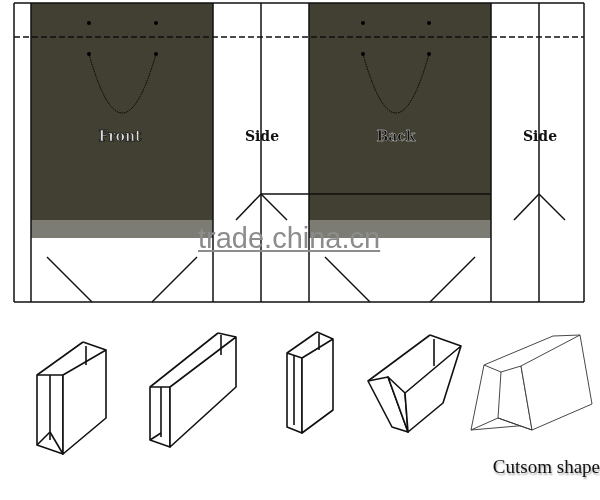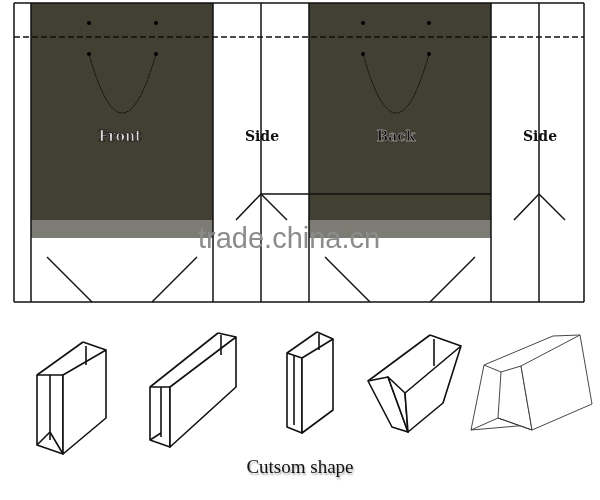--- a/index.html
+++ b/index.html
@@ -1,20 +1,20 @@
 <!DOCTYPE html>
 <html><head>
 <meta charset="utf-8">
 <style>
   html,body{margin:0;padding:0;background:#ffffff;}
   body{width:600px;height:500px;position:relative;overflow:hidden;font-family:"Liberation Serif",serif;}
   svg{position:absolute;left:0;top:0;}
   .panel-label{font-family:"DejaVu Serif","Liberation Serif",serif;font-weight:bold;font-size:14px;}
-  .caption{position:absolute;left:0;width:600px;top:456px;text-align:center;font-family:"Liberation Serif",serif;font-size:19px;color:#111;text-shadow:1px 2px 2px #aaa;}
-  .watermark{position:absolute;left:198px;top:222px;font-family:"Liberation Sans",sans-serif;font-size:29px;color:#8c8c8c;letter-spacing:0px;}
+  .caption{position:absolute;left:0;width:600px;top:456px;text-align:right;font-family:"Liberation Serif",serif;font-size:19px;color:#111;text-shadow:1px 2px 2px #aaa;}
+  .watermark{position:absolute;left:198px;top:222px;font-family:"Liberation Sans",sans-serif;font-size:29px;color:#8c8c8c;letter-spacing:0px;text-decoration:underline;}
 </style>
 </head>
 <body>
 
 <svg width="600" height="320" viewBox="0 0 600 320">
 
   <rect x="31" y="3" width="182" height="220" fill="#423f33"></rect>
   <rect x="309" y="3" width="182" height="220" fill="#423f33"></rect>
 
   <rect x="31" y="220" width="182" height="18" fill="#7d7c74"></rect>

